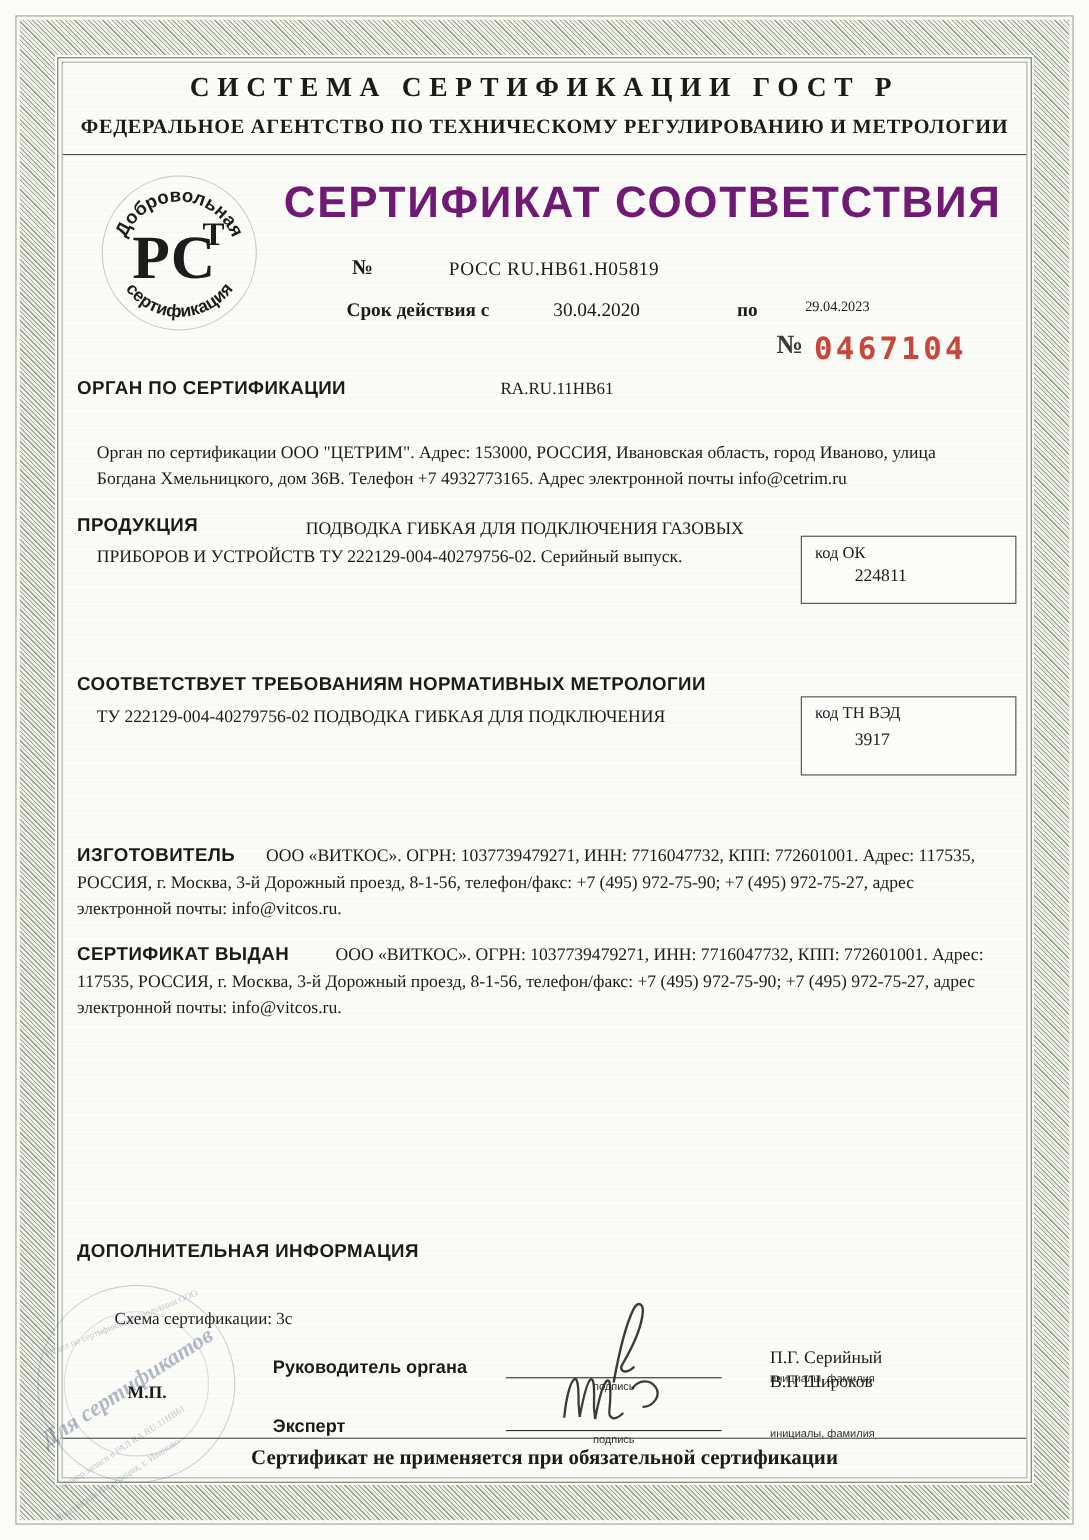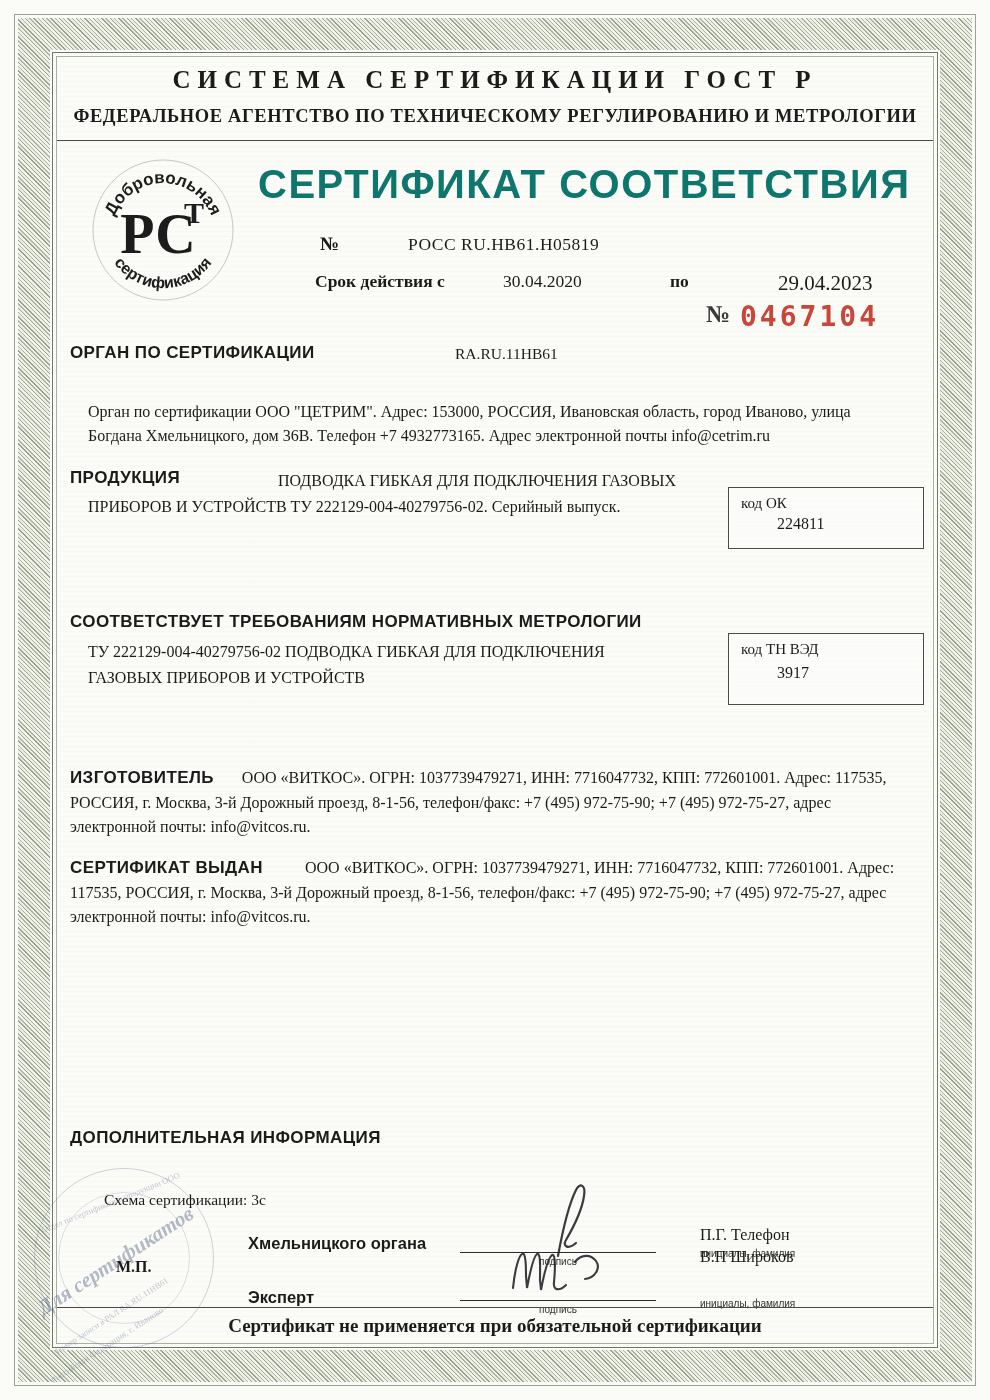--- a/index.html
+++ b/index.html
@@ -59,48 +59,47 @@
     <text font-family="Liberation Sans,sans-serif" font-size="17" font-weight="bold" fill="#1c1c1c">
       <textPath href="#arcTop" startOffset="50%" text-anchor="middle">Добровольная</textPath>
     </text>
     <text font-family="Liberation Sans,sans-serif" font-size="16" font-weight="bold" fill="#1c1c1c">
       <textPath href="#arcBot" startOffset="50%" text-anchor="middle">сертификация</textPath>
     </text>
     <text x="70" y="98" text-anchor="middle" font-family="Liberation Serif,serif" font-size="56" font-weight="bold" fill="#1c1c1c">РС</text>
     <text x="106" y="68" text-anchor="middle" font-family="Liberation Serif,serif" font-size="30" font-weight="bold" fill="#1c1c1c">Т</text>
   </svg>
 
-  <div class="abs" style="left:258px;top:162px;font-family:'Liberation Sans',sans-serif;font-weight:bold;font-size:40px;letter-spacing:1.5px;color:#0f766e;">СЕРТИФИКАТ СООТВЕТСТВИЯ</div>
+  <div class="abs" style="left:258px;top:162px;font-family:'Liberation Sans',sans-serif;font-weight:bold;font-size:40px;letter-spacing:1.5px;color:#701a75;">СЕРТИФИКАТ СООТВЕТСТВИЯ</div>
 
   <span class="abs h-serif-b" style="left:320px;top:233px;font-size:19px;">№</span>
   <span class="abs" style="left:408px;top:234px;font-size:17.5px;letter-spacing:.5px;">РОСС RU.НВ61.Н05819</span>
 
   <span class="abs h-serif-b" style="left:315px;top:271px;font-size:17.5px;">Срок действия с</span>
   <span class="abs" style="left:503px;top:271px;font-size:17.5px;">30.04.2020</span>
   <span class="abs h-serif-b" style="left:670px;top:271px;font-size:17.5px;">по</span>
-  <span class="abs" style="left:732px;top:271px;font-size:21px;margin-left:46px;">29.04.2023</span>
+  <span class="abs" style="left:732px;top:271px;font-size:13px;">29.04.2023</span>
 
   <span class="abs h-serif-b" style="left:706px;top:301px;font-size:24px;color:#3a3a3a;">№</span>
   <span class="abs red-number" style="left:740px;top:300px;">0467104</span>
 
   <span class="abs label" style="left:70px;top:343px;">ОРГАН ПО СЕРТИФИКАЦИИ</span>
   <span class="abs" style="left:455px;top:345px;font-size:15.5px;">RA.RU.11НВ61</span>
   <div class="abs body-text" style="left:88px;top:400px;width:815px;">Орган по сертификации ООО "ЦЕТРИМ". Адрес: 153000, РОССИЯ, Ивановская область, город Иваново, улица Богдана Хмельницкого, дом 36В. Телефон +7 4932773165. Адрес электронной почты info@cetrim.ru</div>
 
   <span class="abs label" style="left:70px;top:468px;">ПРОДУКЦИЯ</span>
   <span class="abs body-text" style="left:278px;top:469px;">ПОДВОДКА ГИБКАЯ ДЛЯ ПОДКЛЮЧЕНИЯ ГАЗОВЫХ</span>
   <span class="abs body-text" style="left:88px;top:495px;">ПРИБОРОВ И УСТРОЙСТВ ТУ 222129-004-40279756-02. Серийный выпуск.</span>
   <div class="abs code-box" style="left:728px;top:487px;width:194px;height:60px;">
     <div class="cb-label" style="padding:7px 0 0 12px;">код ОК</div>
     <div class="cb-value" style="padding:3px 0 0 48px;">224811</div>
   </div>
 
   <span class="abs label" style="left:70px;top:612px;">СООТВЕТСТВУЕТ ТРЕБОВАНИЯМ НОРМАТИВНЫХ МЕТРОЛОГИИ</span>
   <span class="abs body-text" style="left:88px;top:640px;">ТУ 222129-004-40279756-02 ПОДВОДКА ГИБКАЯ ДЛЯ ПОДКЛЮЧЕНИЯ</span>
-  <span class="abs body-text" style="left:88px;top:666px;">ГАЗОВЫХ ПРИБОРОВ И УСТРОЙСТВ</span>
   <div class="abs code-box" style="left:728px;top:633px;width:194px;height:70px;">
     <div class="cb-label" style="padding:7px 0 0 12px;">код ТН ВЭД</div>
     <div class="cb-value" style="padding:6px 0 0 48px;">3917</div>
   </div>
 
   <div class="abs body-text" style="left:70px;top:765px;width:848px;">
     <span class="label" style="margin-right:28px;">ИЗГОТОВИТЕЛЬ</span><span>ООО «ВИТКОС». ОГРН: 1037739479271, ИНН: 7716047732, КПП: 772601001. Адрес: 117535, РОССИЯ, г. Москва, 3-й Дорожный проезд, 8-1-56, телефон/факс: +7 (495) 972-75-90; +7 (495) 972-75-27, адрес электронной почты: info@vitcos.ru.</span>
   </div>
 
   <div class="abs body-text" style="left:70px;top:855px;width:848px;">
@@ -112,24 +111,24 @@
 
   <div class="stamp-circle" style="left:34px;top:1168px;width:178px;height:178px;"></div>
   <div class="stamp-circle" style="left:58px;top:1192px;width:130px;height:130px;opacity:.7;"></div>
   <div class="abs stamp-ink" style="left:22px;top:1238px;width:220px;transform:rotate(-33deg);font-style:italic;font-weight:bold;font-size:21px;">Для сертификатов</div>
   <div class="abs stamp-ink" style="left:34px;top:1186px;width:210px;transform:rotate(-22deg);font-size:8.5px;opacity:.8;">Отдел по сертификации продукции ООО</div>
   <div class="abs stamp-ink" style="left:40px;top:1292px;width:200px;transform:rotate(-33deg);font-size:8.5px;opacity:.8;">Номер записи в РАЛ RA.RU.11НВ61</div>
   <div class="abs stamp-ink" style="left:34px;top:1316px;width:220px;transform:rotate(-33deg);font-size:9px;opacity:.8;">Российская Федерация, г. Иваново</div>
 
   <span class="abs" style="left:104px;top:1191px;font-size:15.5px;">Схема сертификации: 3с</span>
 
-  <span class="abs" style="left:248px;top:1234px;font-family:'Liberation Sans',sans-serif;font-weight:bold;font-size:16.5px;">Хмельницкого органа</span>
+  <span class="abs" style="left:248px;top:1234px;font-family:'Liberation Sans',sans-serif;font-weight:bold;font-size:16.5px;">Руководитель органа</span>
   <div class="abs sign-line" style="left:460px;top:1230px;width:196px;height:22px;"></div>
   <span class="abs caption" style="left:460px;top:1256px;width:196px;text-align:center;">подпись</span>
-  <span class="abs" style="left:700px;top:1226px;font-size:16px;">П.Г. Телефон</span>
+  <span class="abs" style="left:700px;top:1226px;font-size:16px;">П.Г. Серийный</span>
   <span class="abs caption" style="left:700px;top:1248px;">инициалы, фамилия</span>
 
   <span class="abs h-serif-b" style="left:116px;top:1258px;font-size:16px;">М.П.</span>
 
   <span class="abs" style="left:248px;top:1288px;font-family:'Liberation Sans',sans-serif;font-weight:bold;font-size:16.5px;">Эксперт</span>
   <div class="abs sign-line" style="left:460px;top:1280px;width:196px;height:20px;"></div>
   <span class="abs caption" style="left:460px;top:1304px;width:196px;text-align:center;">подпись</span>
   <span class="abs" style="left:700px;top:1248px;font-size:16px;">В.П Широков</span>
   <span class="abs caption" style="left:700px;top:1298px;">инициалы, фамилия</span>
 

